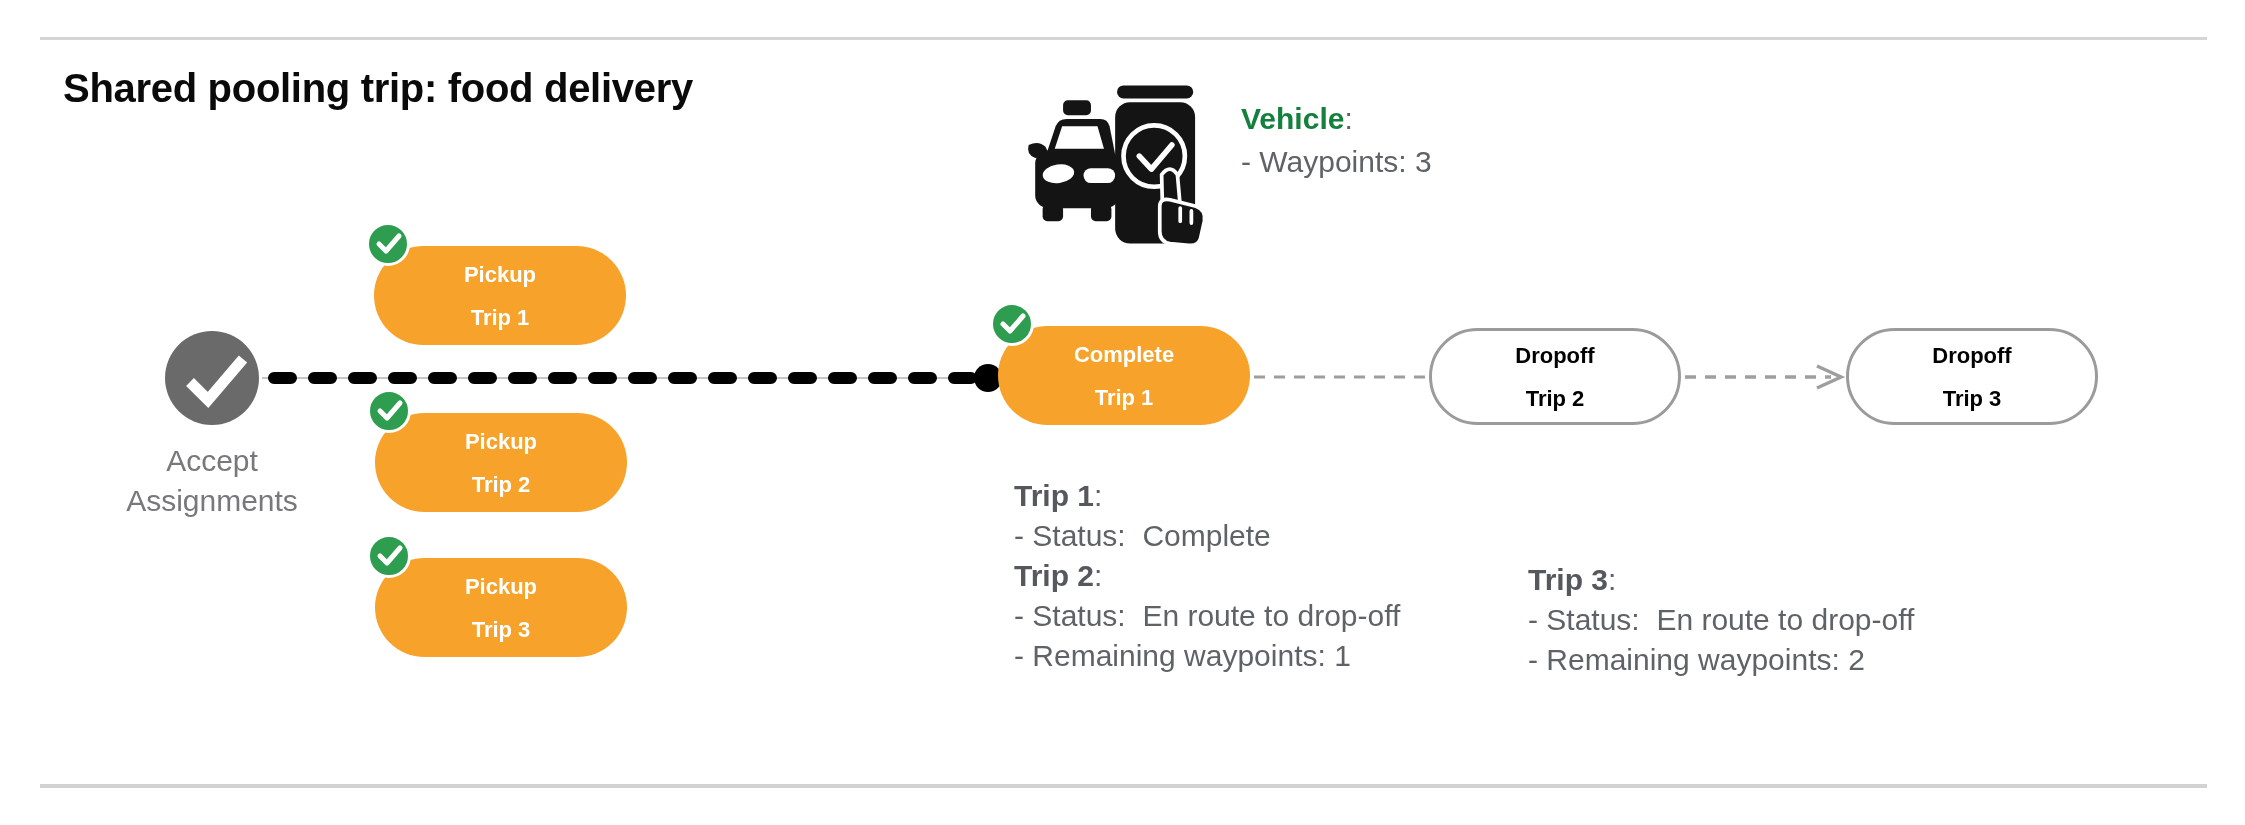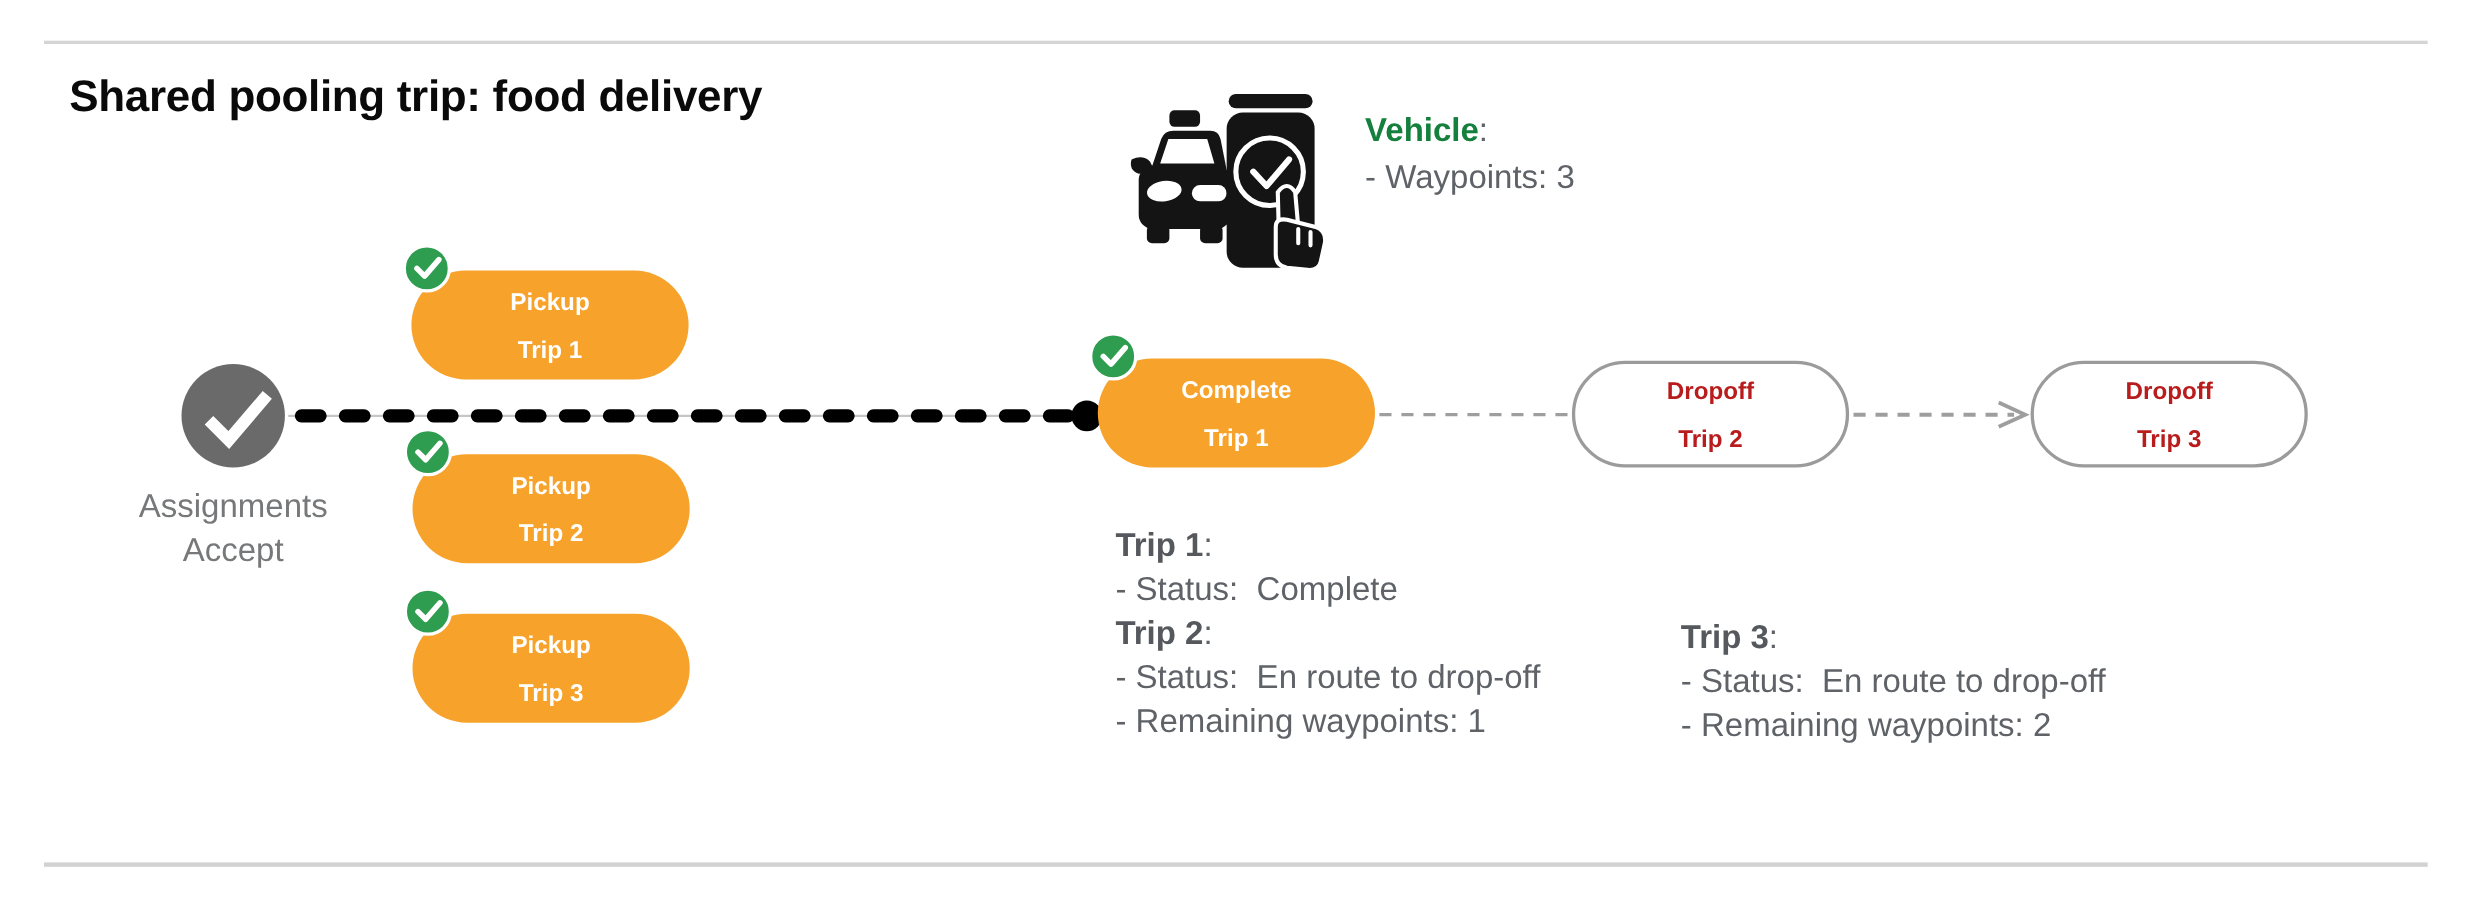--- a/index.html
+++ b/index.html
@@ -27,21 +27,21 @@
   
   .connector{position:absolute;}
   #waypoint-dot{position:absolute;left:974px;top:364px;width:28px;height:28px;border-radius:50%;background:#000;}
   
   .pill{
     position:absolute;width:252px;height:99px;border-radius:50px;
     display:flex;flex-direction:column;align-items:center;justify-content:center;
     font-size:22px;font-weight:bold;line-height:43px;text-align:center;
   }
   .pill.orange{background:#f6a22b;color:#ffffff;}
-  .pill.outline{width:246px;height:91px;background:#ffffff;border:3px solid #9b9b9b;color:#b91c1c;}
+  .pill.outline{width:246px;height:91px;background:#ffffff;border:3px solid #9b9b9b;color:#000000;}
   .badge{
     position:absolute;left:-8px;top:-24px;width:38px;height:38px;border-radius:50%;
     background:#2e9d4f;border:3px solid #ffffff;display:flex;align-items:center;justify-content:center;
   }
   
   .status-block{position:absolute;font-size:30px;line-height:40px;color:#5f6368;}
   .status-block b{color:#55585c;}
   #status-block-1{left:1014px;top:476px;}
   #status-block-2{left:1528px;top:560px;}
 </style>
@@ -82,22 +82,22 @@
     <div><b>Vehicle</b><span>:</span></div>
     <div>- Waypoints: 3</div>
   </div>
 
   <div id="accept-node">
     <svg width="94" height="94" viewBox="0 0 94 94">
       <path d="M25 51 l18 18 l35 -41" fill="none" stroke="#ffffff" stroke-width="11" stroke-linejoin="miter"></path>
     </svg>
   </div>
   <div id="accept-label">
+    <div>Accept</div>
     <div>Assignments</div>
-    <div>Accept</div>
   </div>
 
   <svg class="connector" style="left:258px;top:370px;" width="734" height="16" viewBox="0 0 734 16">
     <line x1="4" y1="8" x2="730" y2="8" stroke="#c6c6c6" stroke-width="2"></line>
     <line x1="16" y1="8" x2="726" y2="8" stroke="#000000" stroke-width="12" stroke-dasharray="17 23" stroke-linecap="round"></line>
   </svg>
   <div id="waypoint-dot"></div>
 
   <div class="pill orange" style="left:374px;top:246px;">
     <div class="badge">

